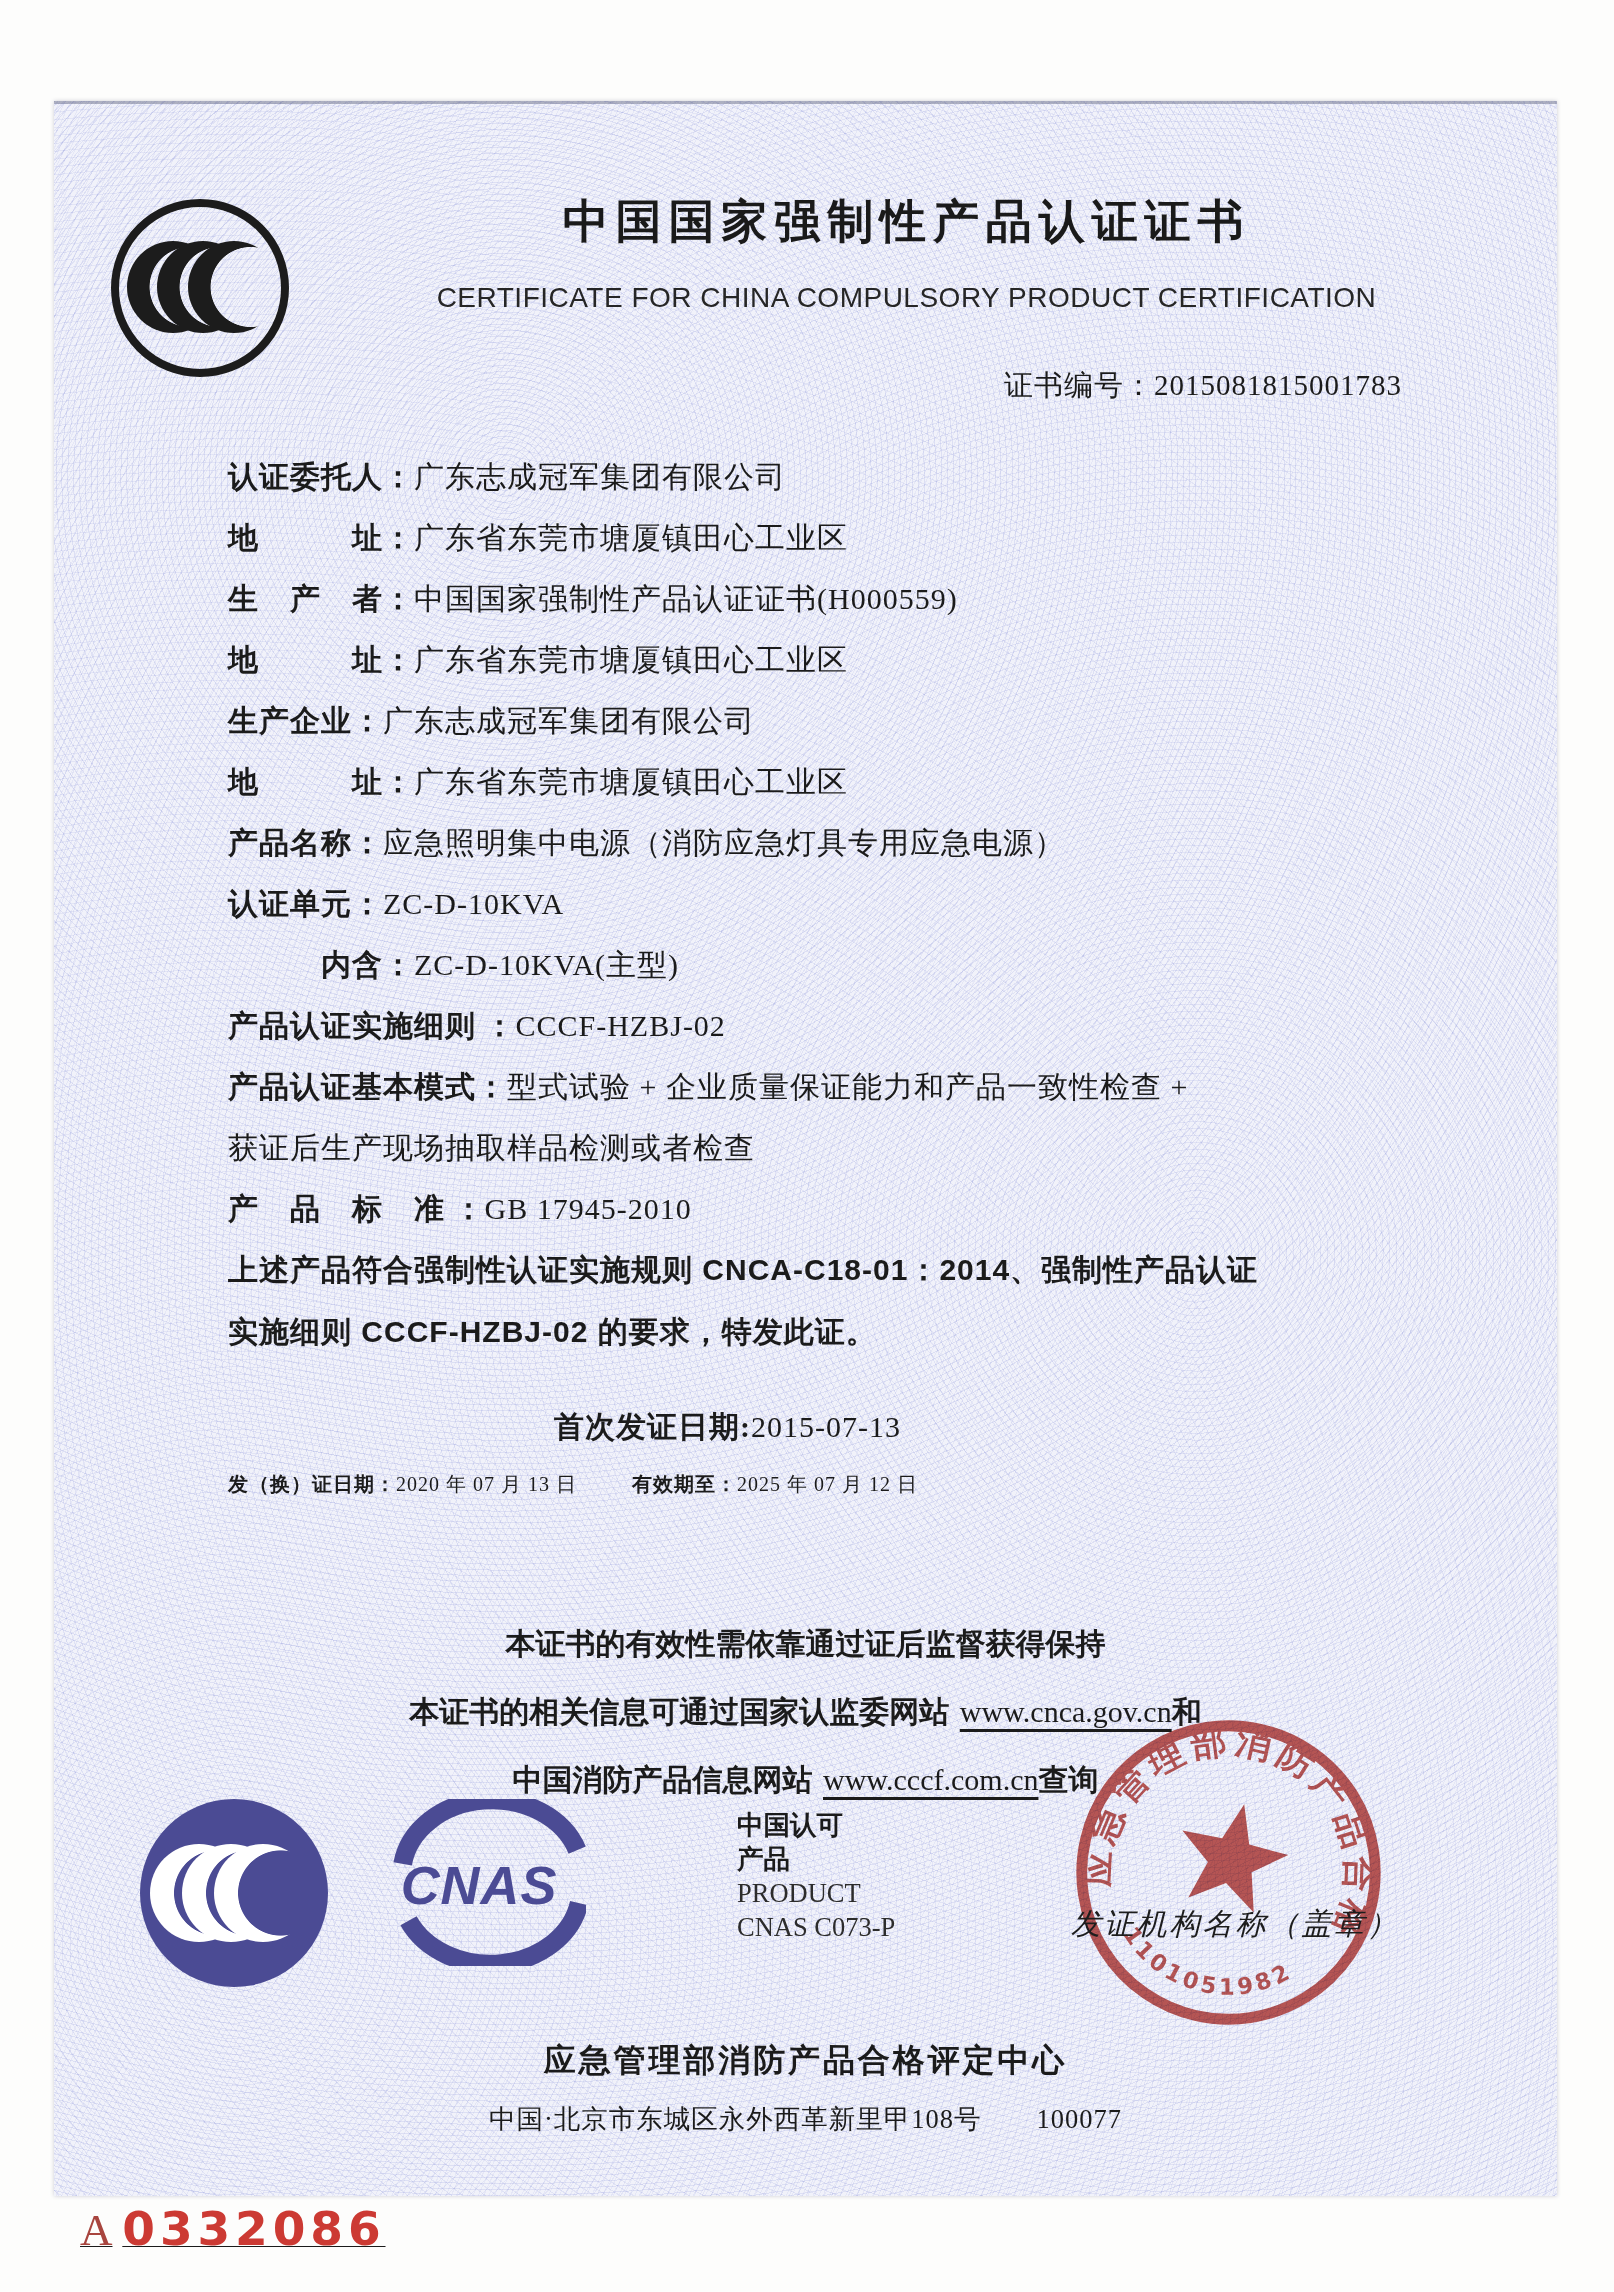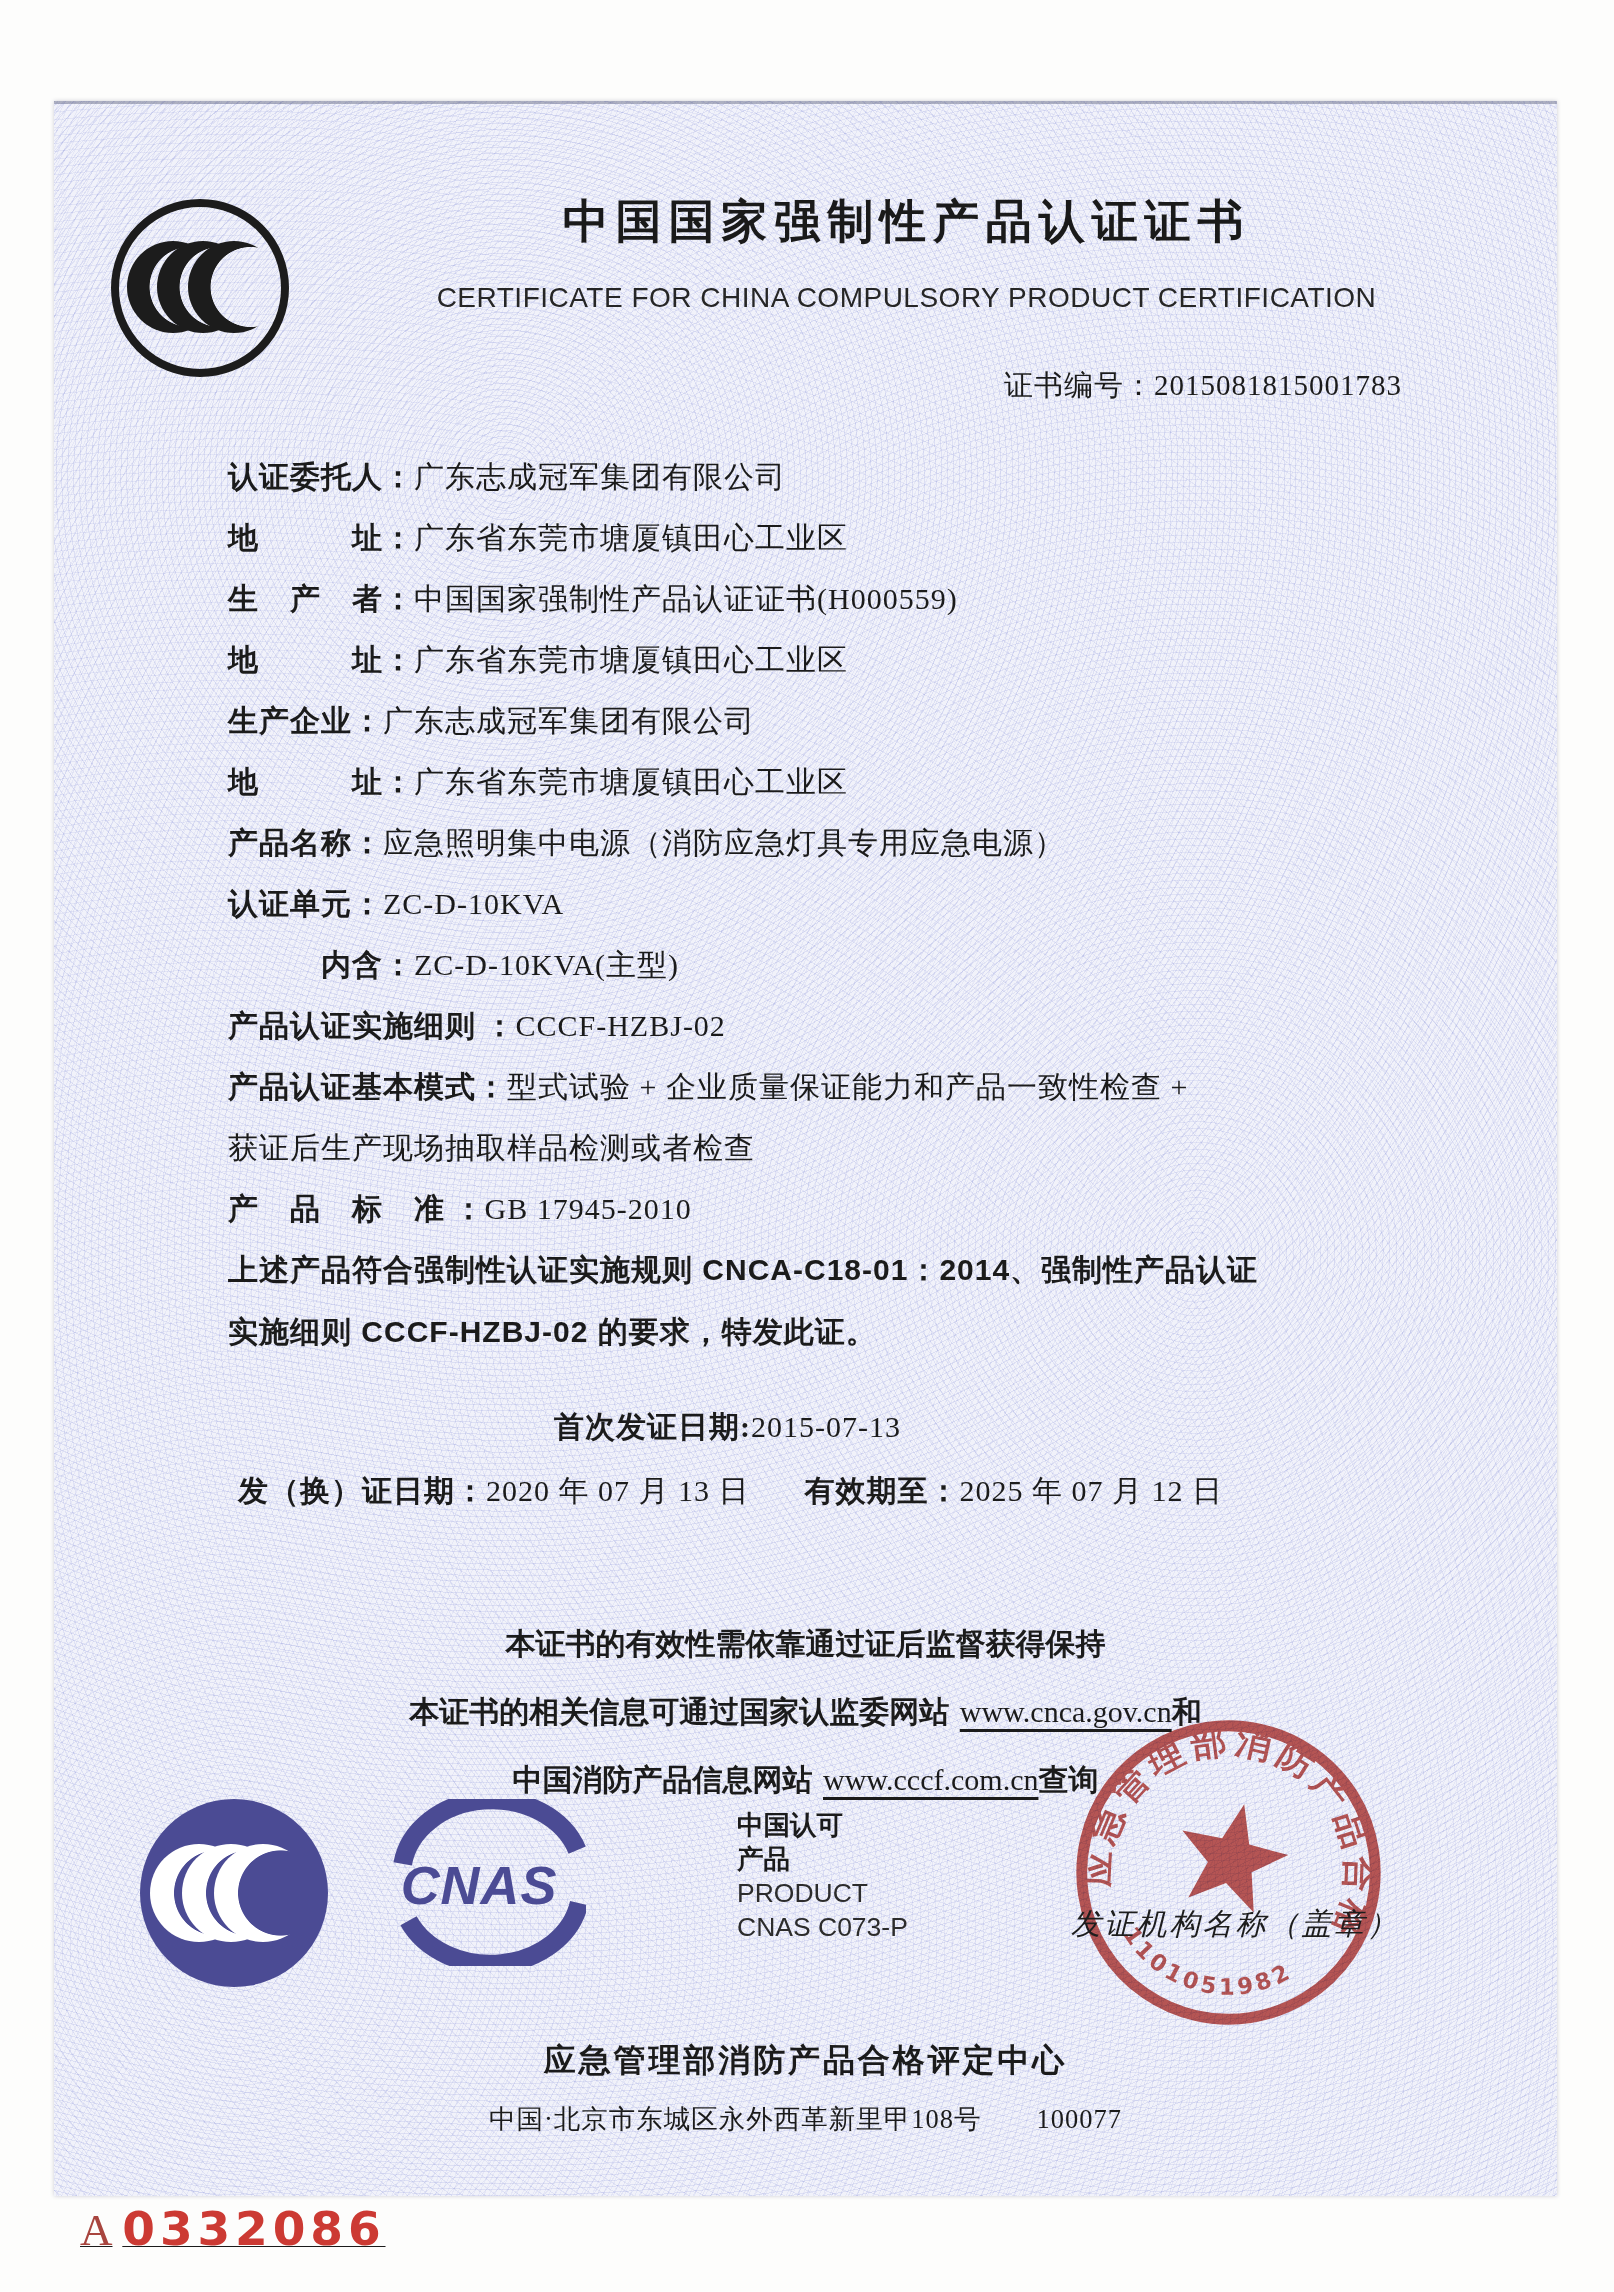--- a/index.html
+++ b/index.html
@@ -39,42 +39,42 @@
   
   .fields { position:absolute; left:174px; top:345px; right:54px; }
   .row { line-height:61px; font-size:30px; white-space:nowrap; }
   .lbl { font-weight:700; font-family:Liberation Serif, serif; letter-spacing:1px; }
   .val { font-family:"Liberation Serif", serif; letter-spacing:1px; }
   .statement { line-height:62px; font-size:30px; font-weight:700;
                font-family:Liberation Sans, sans-serif; letter-spacing:1px; white-space:nowrap; }
 
   .first-issue { position:absolute; top:1306px; left:0; width:100%; text-align:center;
                  font-size:30px; transform:translateX(-78px); }
-  .issue-row { position:absolute; top:1370px; left:184px; font-size:30px; white-space:nowrap; }
+  .issue-row { position:absolute; top:1370px; left:174px; font-size:20px; white-space:nowrap; }
   .gap40 { display:inline-block; width:55px; }
 
   
   .notice { position:absolute; top:1509px; left:0; width:100%; text-align:center;
             font-size:30px; line-height:68px; }
   .notice .b { font-weight:700; font-family:"DejaVu Sans", sans-serif; }
   .notice .url { font-family:Liberation Serif, serif; text-decoration:underline;
                  text-underline-offset:6.9px; }
 
   
   .ccc-bottom { position:absolute; left:86px; top:1698px; width:188px; height:188px;
                 border-radius:50%; background:#4b4b94; }
   .ccc-bottom .cres { width:98px; height:98px; top:45px;
       background:radial-gradient(circle at 68% 50%, rgba(0,0,0,0) 0 51%, #fff 52%); }
   .ccc-bottom .c1 { left:9.8px; } .ccc-bottom .c2 { left:42px; } .ccc-bottom .c3 { left:74px; }
 
   .cnas-logo { position:absolute; left:331px; top:1698px; width:201px; height:167px; }
 
   .accred { position:absolute; left:683px; top:1707px; font-size:26.5px; line-height:34px; }
   .accred .cjk { font-family:"DejaVu Sans", sans-serif; font-weight:600; }
-  .accred .lat { font-family:Liberation Sans, sans-serif; color:#2c2c2c; }
+  .accred .lat { font-family:Liberation Serif, serif; color:#2c2c2c; }
 
   
   .stamp { position:absolute; left:1012px; top:1609px; width:325px; height:325px;
            transform:rotate(13deg); opacity:.88; mix-blend-mode:multiply; }
   .stamp-caption { position:absolute; left:1017px; top:1803px; width:412px;
            font-size:30px; letter-spacing:2.9px; color:#1d1d1d;font-style:italic; }
 
   
   .footer-org { position:absolute; top:1938px; left:0; width:100%; text-align:center;
                 font-size:32px; font-weight:700; font-family:"DejaVu Sans", sans-serif;

